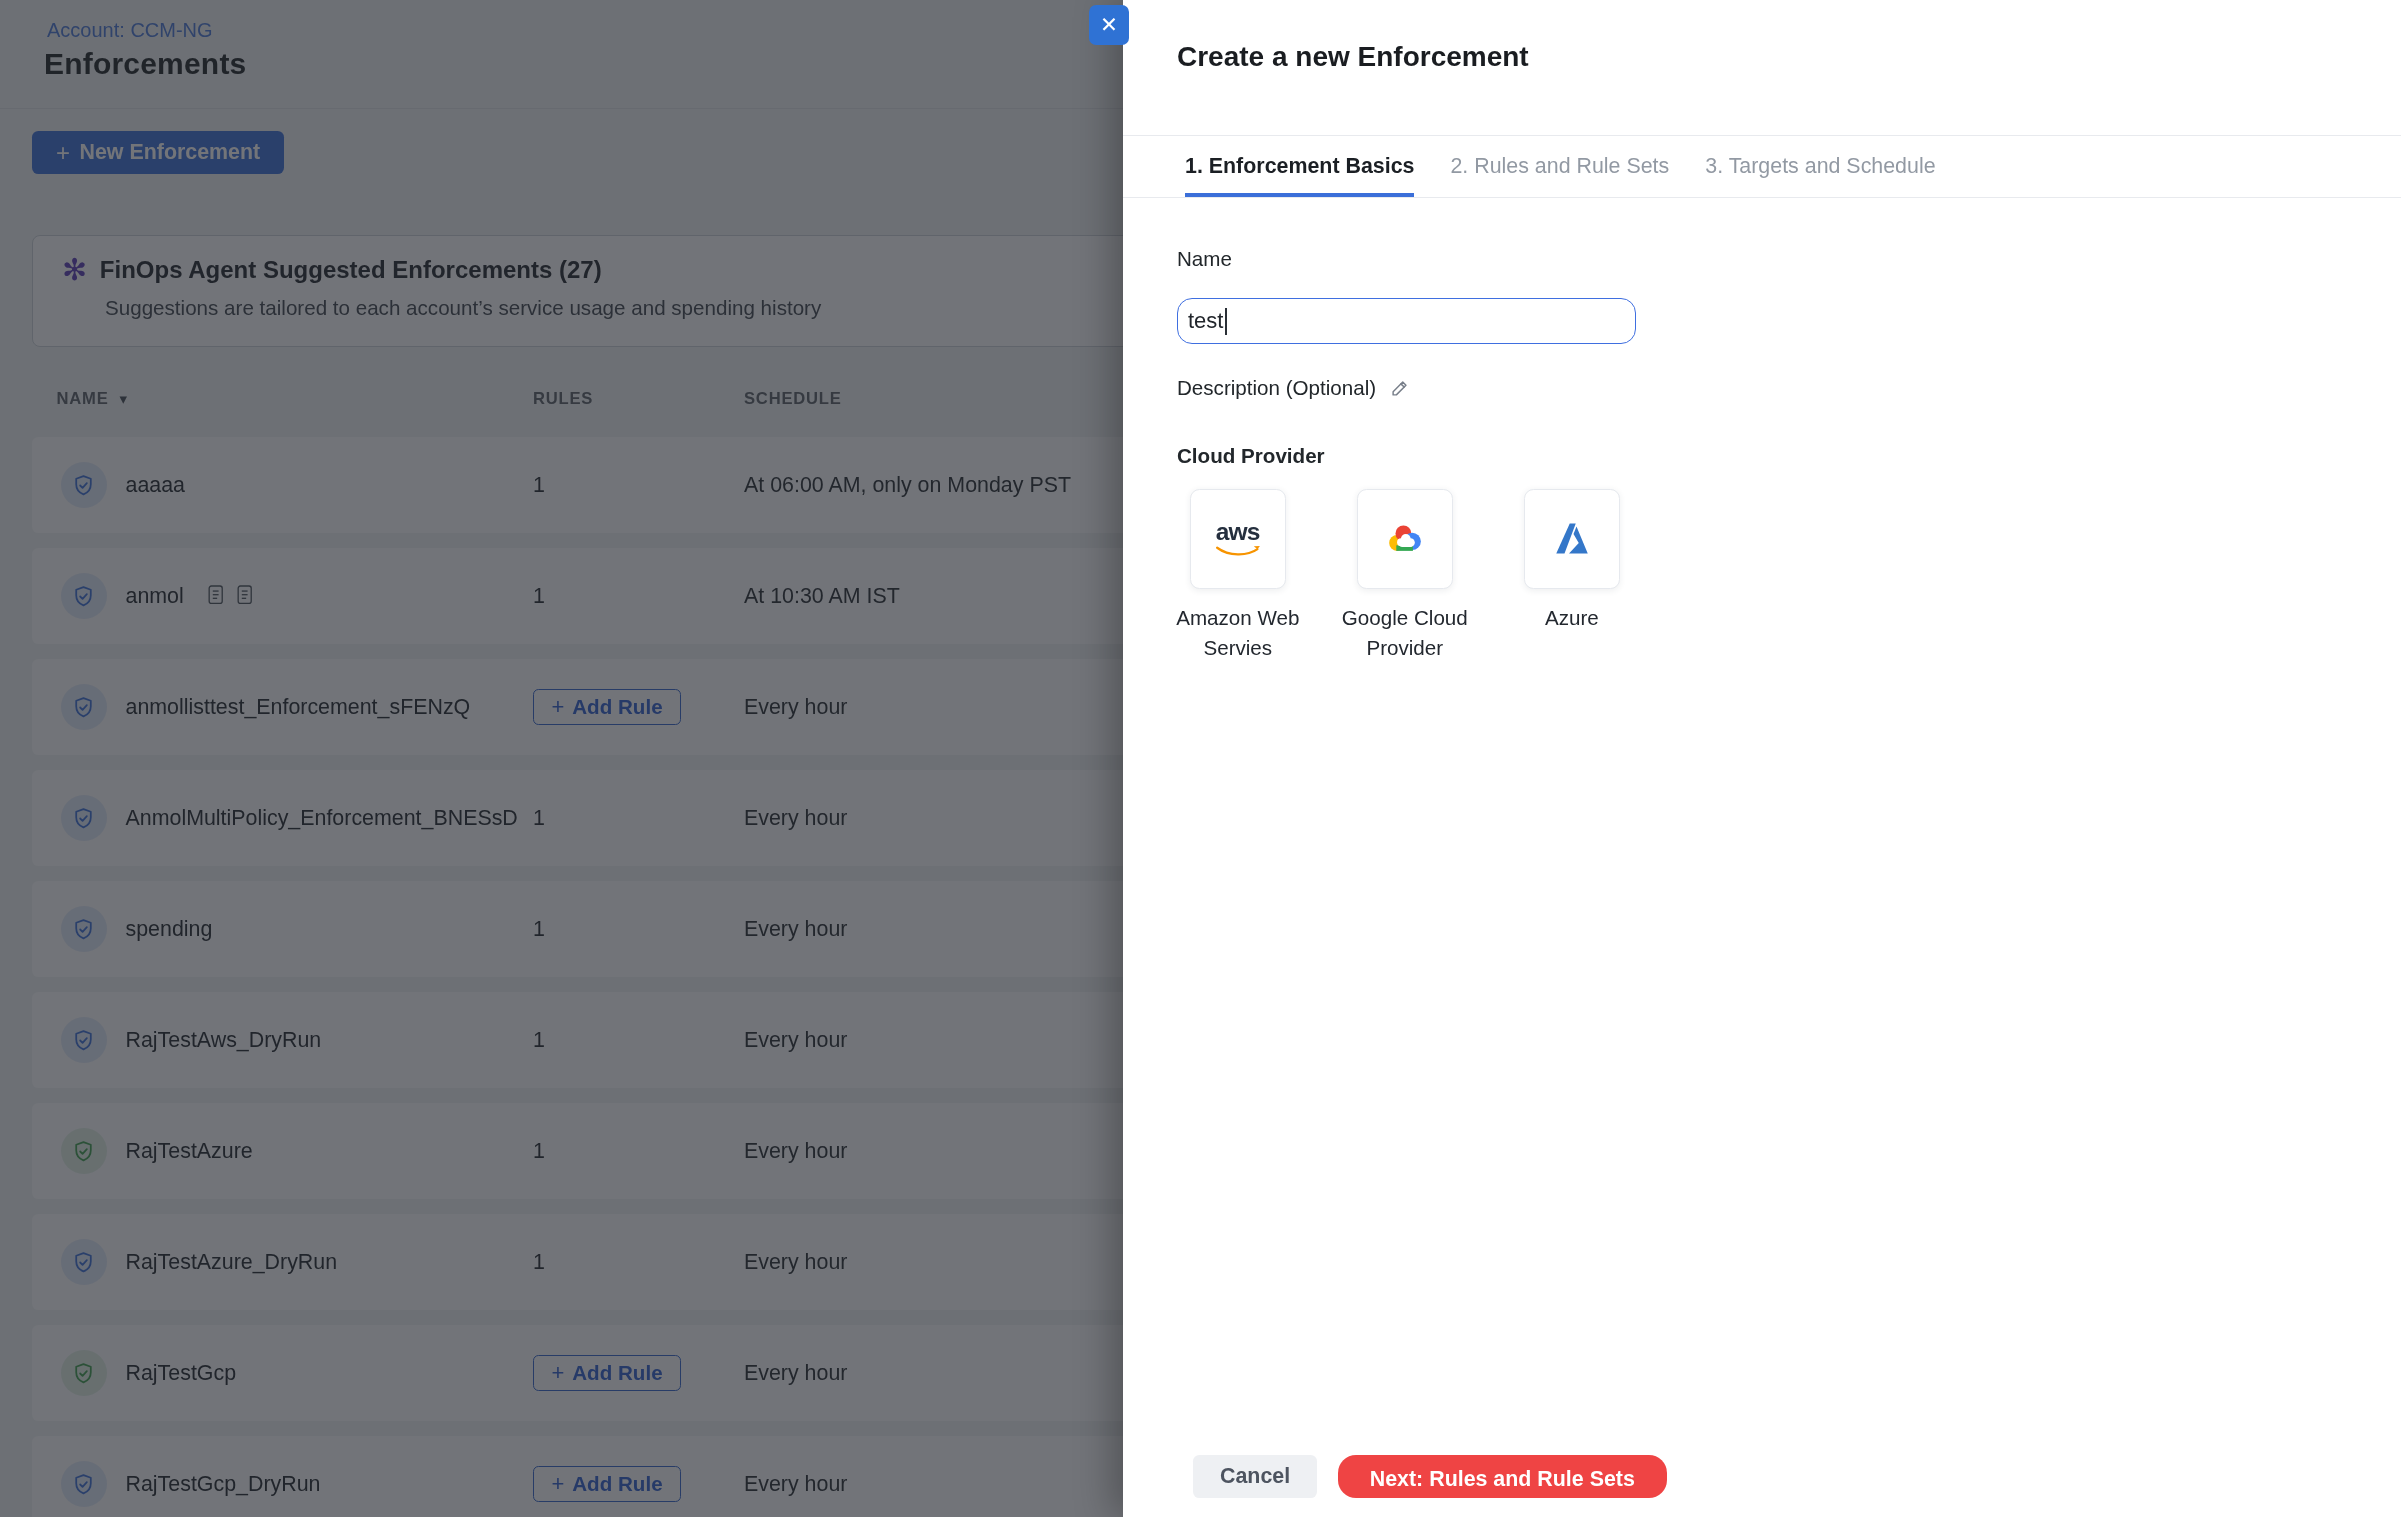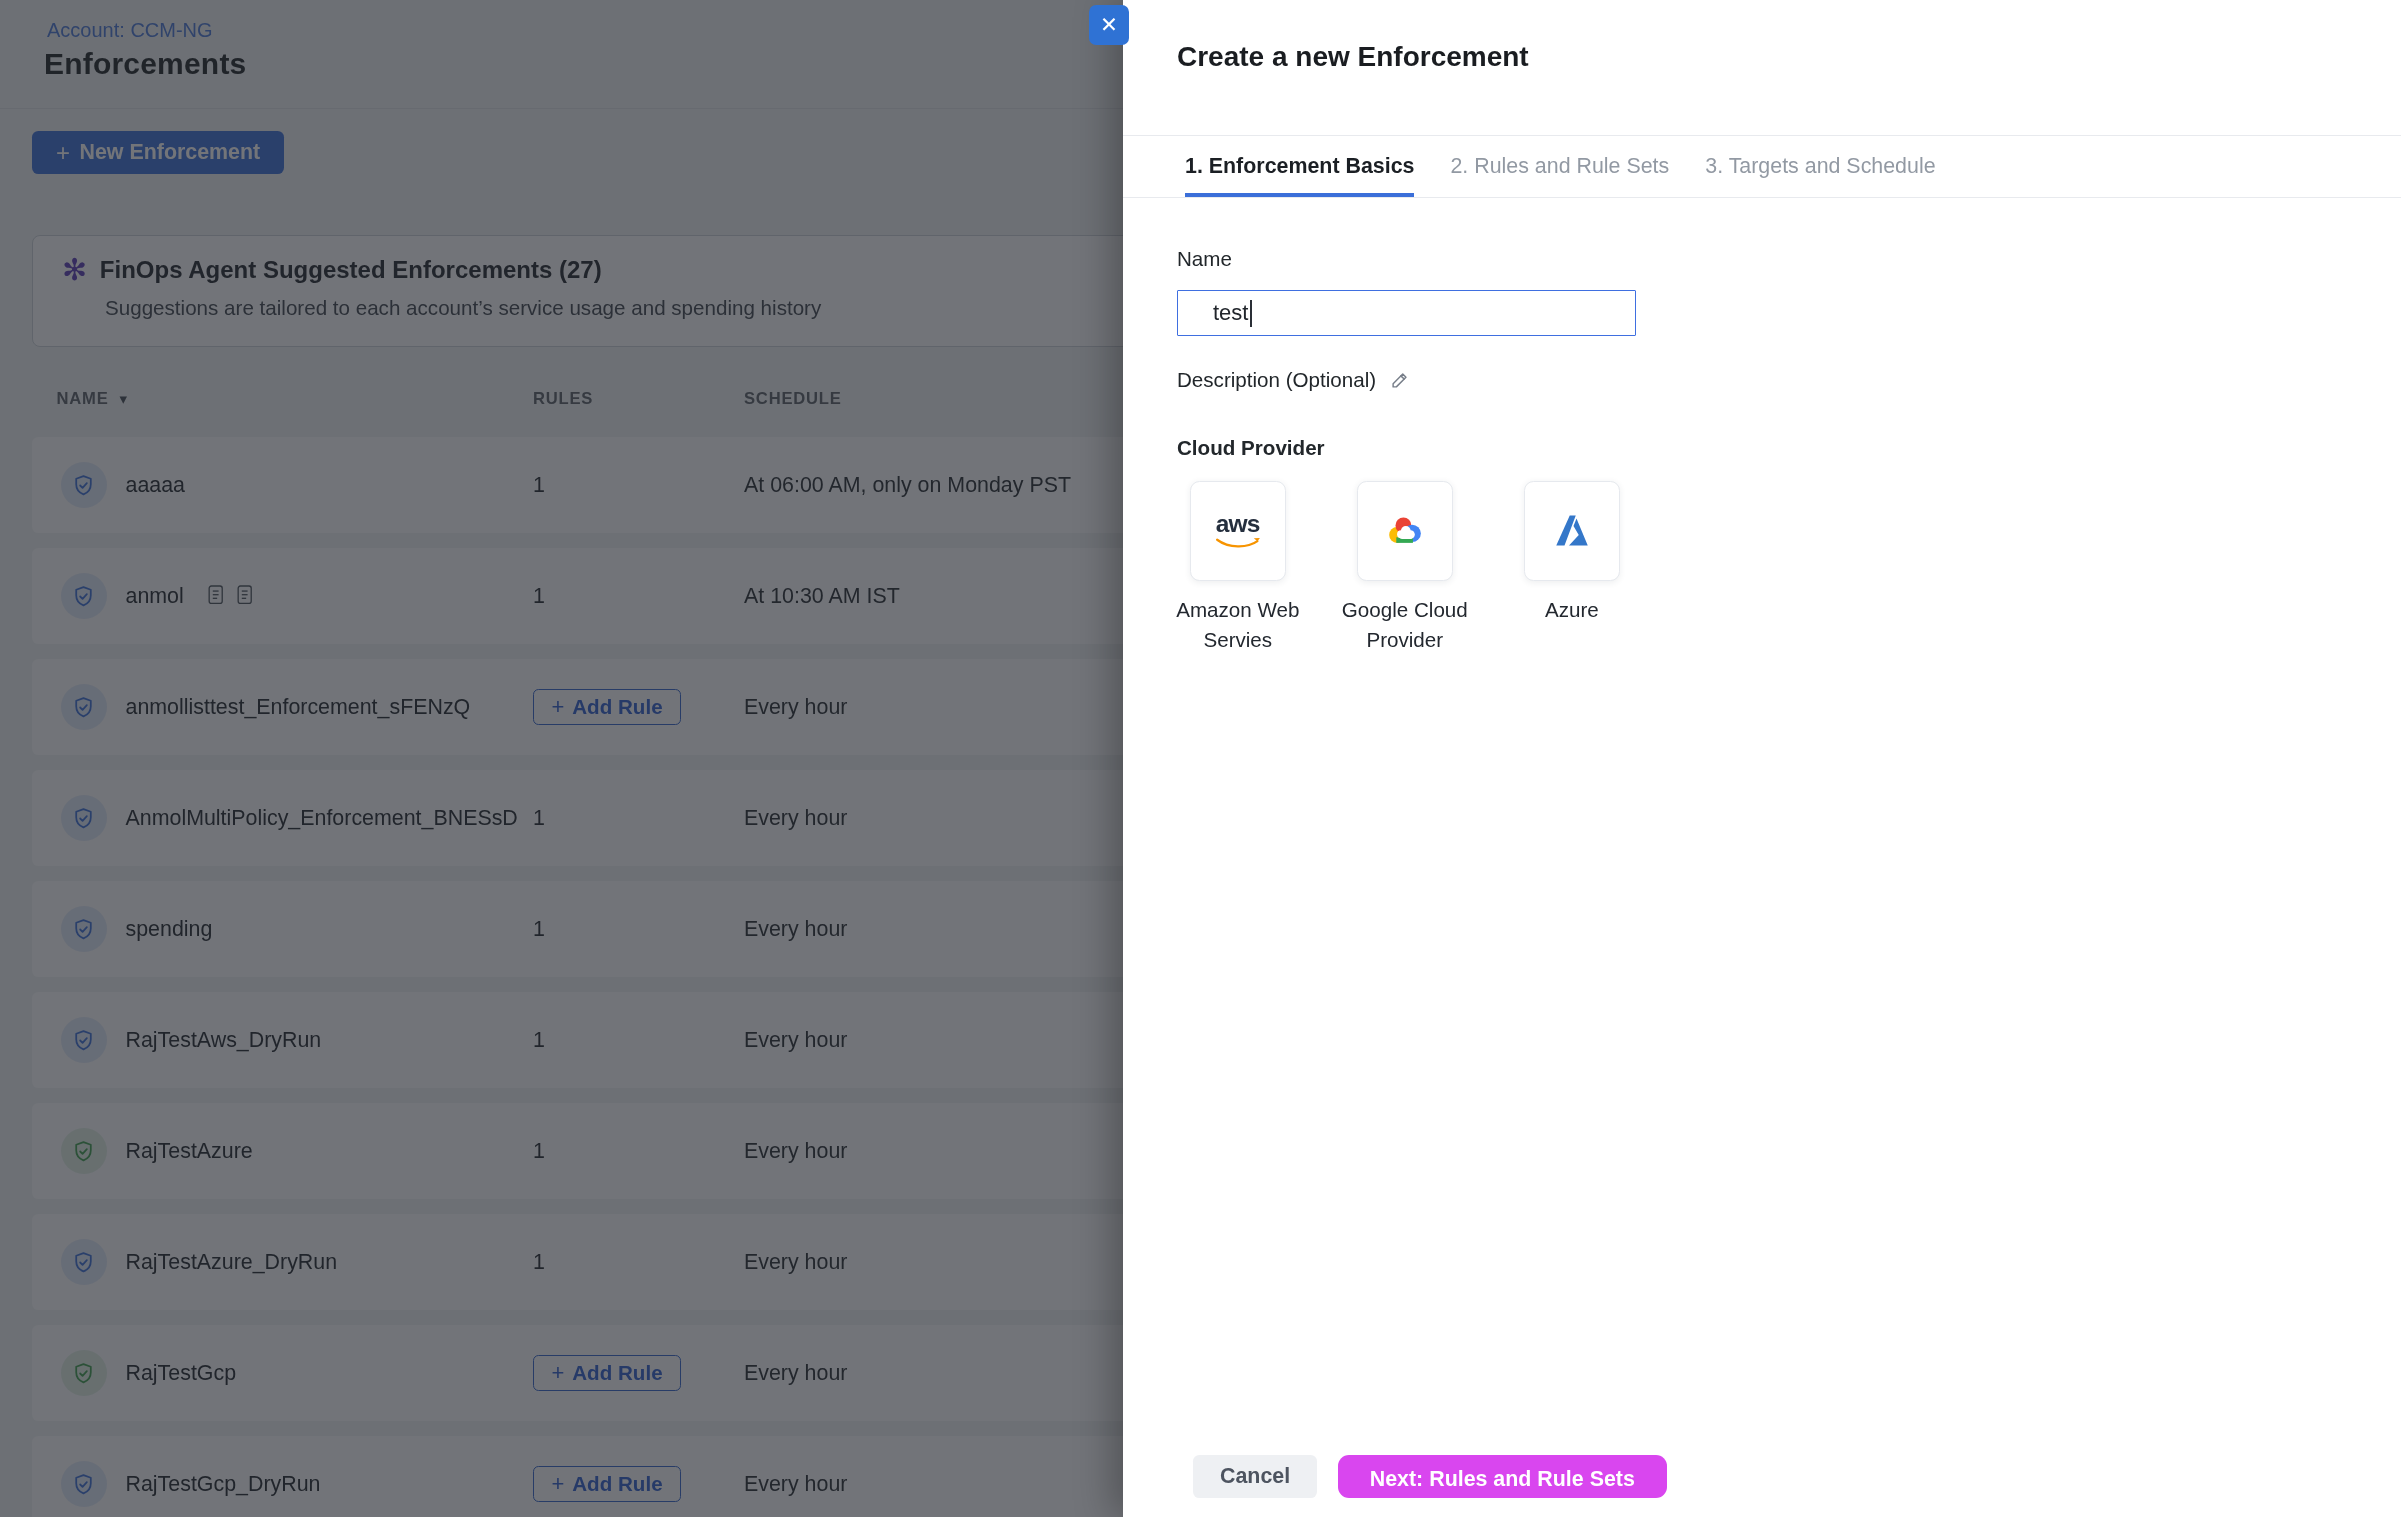--- a/index.html
+++ b/index.html
@@ -77,22 +77,22 @@
     display:flex; gap:36px; align-items:stretch;
   }
   .tab {
     display:flex; align-items:center; font-size:21.4px; color:#9299a3;
     border-bottom:4.7px solid transparent; border-top:4.7px solid transparent; cursor:pointer;
   }
   .tab.active { color:#1b1f24; font-weight:700; border-bottom-color:#3b6fd9; }
   .field-label { font-size:20.6px; color:#22272b; }
   .name-label { margin-top:49px; }
   .name-input {
-    margin-top:19px; width:459px; height:46px; border:1.6px solid #3f6fe0; border-radius:1px;
-    background:#fff; display:flex; align-items:center; padding-left:35px;
+    margin-top:27px; width:459px; height:46px; border:1.6px solid #3f6fe0; border-radius:15px;
+    background:#fff; display:flex; align-items:center; padding-left:10px;
     font-size:22px; color:#22262c; cursor:text;
   }
   .caret-bar { display:inline-block; width:2.4px; height:27px; background:#2a2f36; margin-left:1.6px; }
   .desc-row { margin-top:32px; display:flex; align-items:center; gap:12.7px; }
   .desc-row .field-label { font-weight:400; }
   .pencil { cursor:pointer; display:inline-flex; }
   .cp-label { margin-top:44px; font-weight:600; }
   .providers { margin-top:20.6px; display:flex; gap:71px; padding-left:12.7px; }
   .provider { width:96px; cursor:pointer; }
   .pcard {
@@ -105,21 +105,21 @@
     font-size:20.6px; color:#23282f; line-height:1.45;
   }
   .aws-wrap { display:flex; flex-direction:column; align-items:center; }
   .aws-text { font-size:24.5px; font-weight:700; color:#252f3e; letter-spacing:-0.8px; line-height:1; }
   .drawer-footer { position:absolute; bottom:19px; left:70px; display:flex; gap:20.6px; }
   .cancel-btn {
     height:43px; padding:0 27px; background:#eef0f3; border:none; border-radius:6.3px;
     color:#4d5460; font-size:21.4px; font-weight:600; cursor:pointer; font-family:inherit;
   }
   .next-btn {
-    height:43px; padding:12px 32px; background:#d946ef; border:none; border-radius:11px;
+    height:43px; padding:12px 32px; background:#ef4444; border:none; border-radius:18px;
     color:#fff; font-size:21.4px; font-weight:700; cursor:pointer; font-family:inherit;
   }
 </style>
 </head>
 <body>
 
 <div class="stage">
 
   <a class="breadcrumb">Account: CCM-NG</a>
   <h1 class="page-title">Enforcements</h1>

